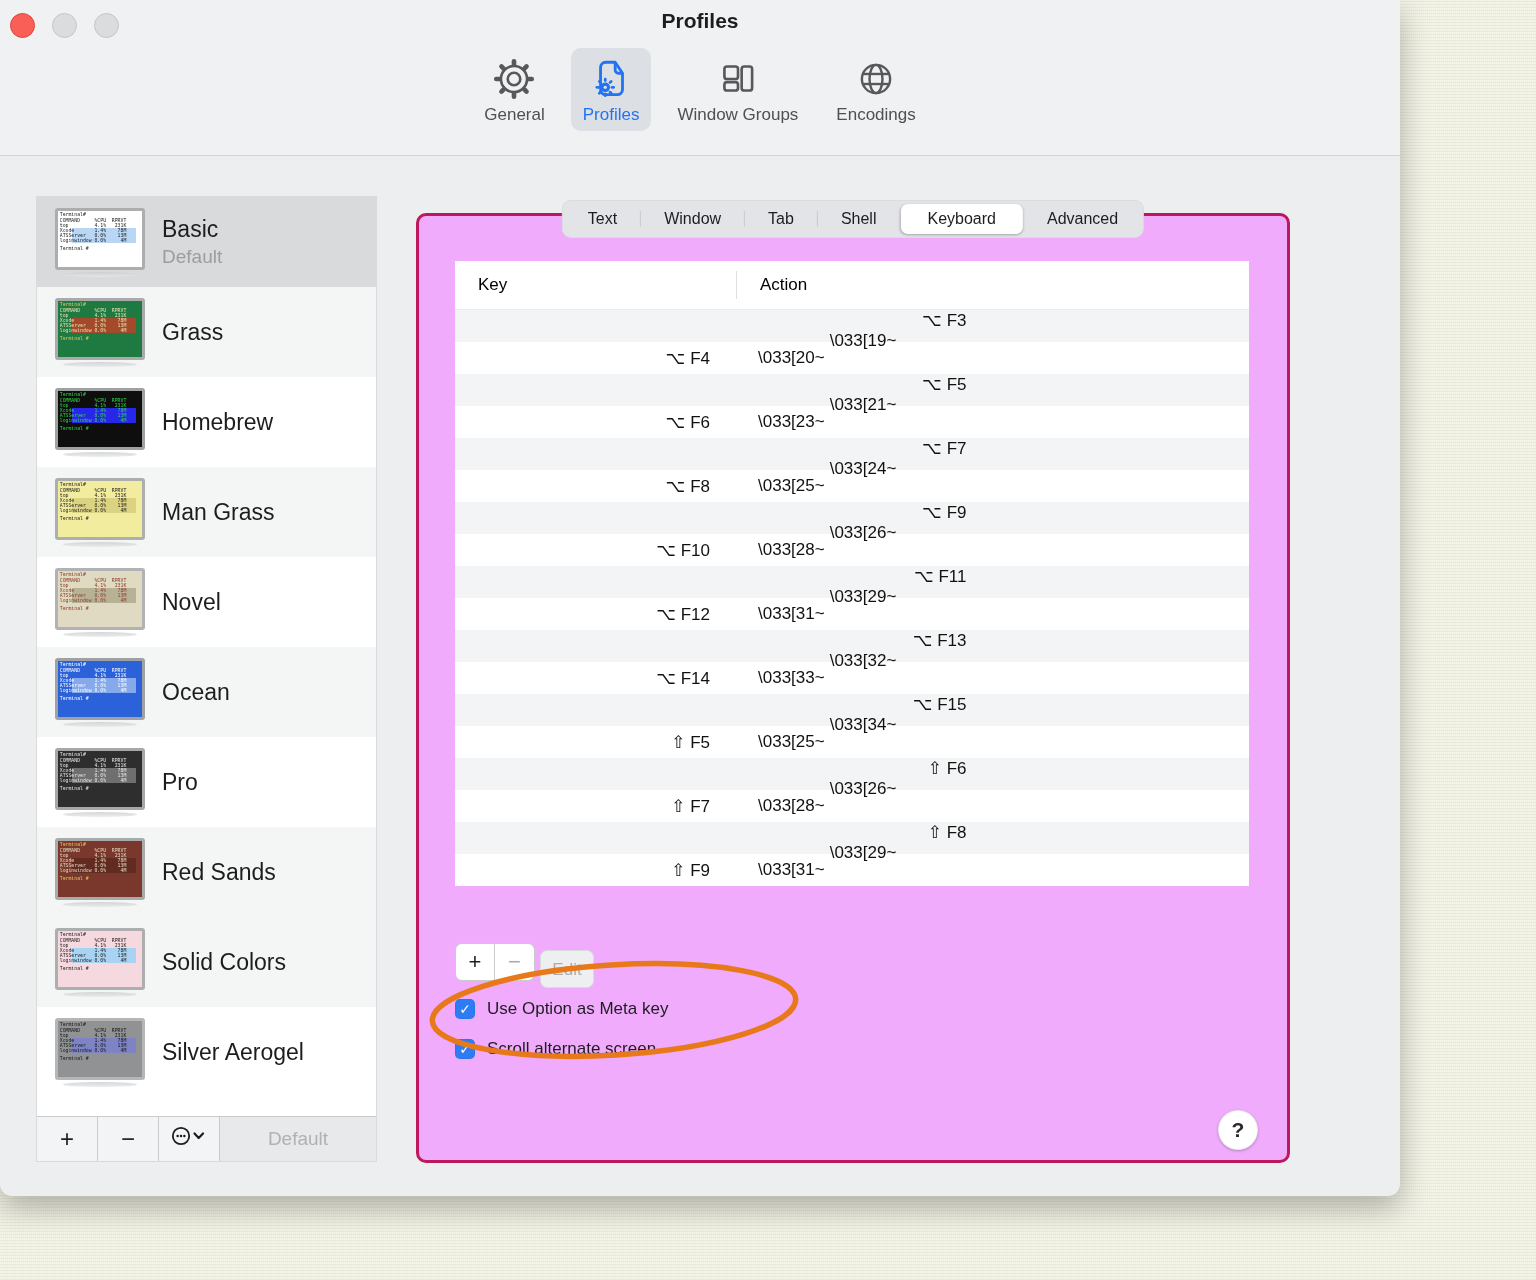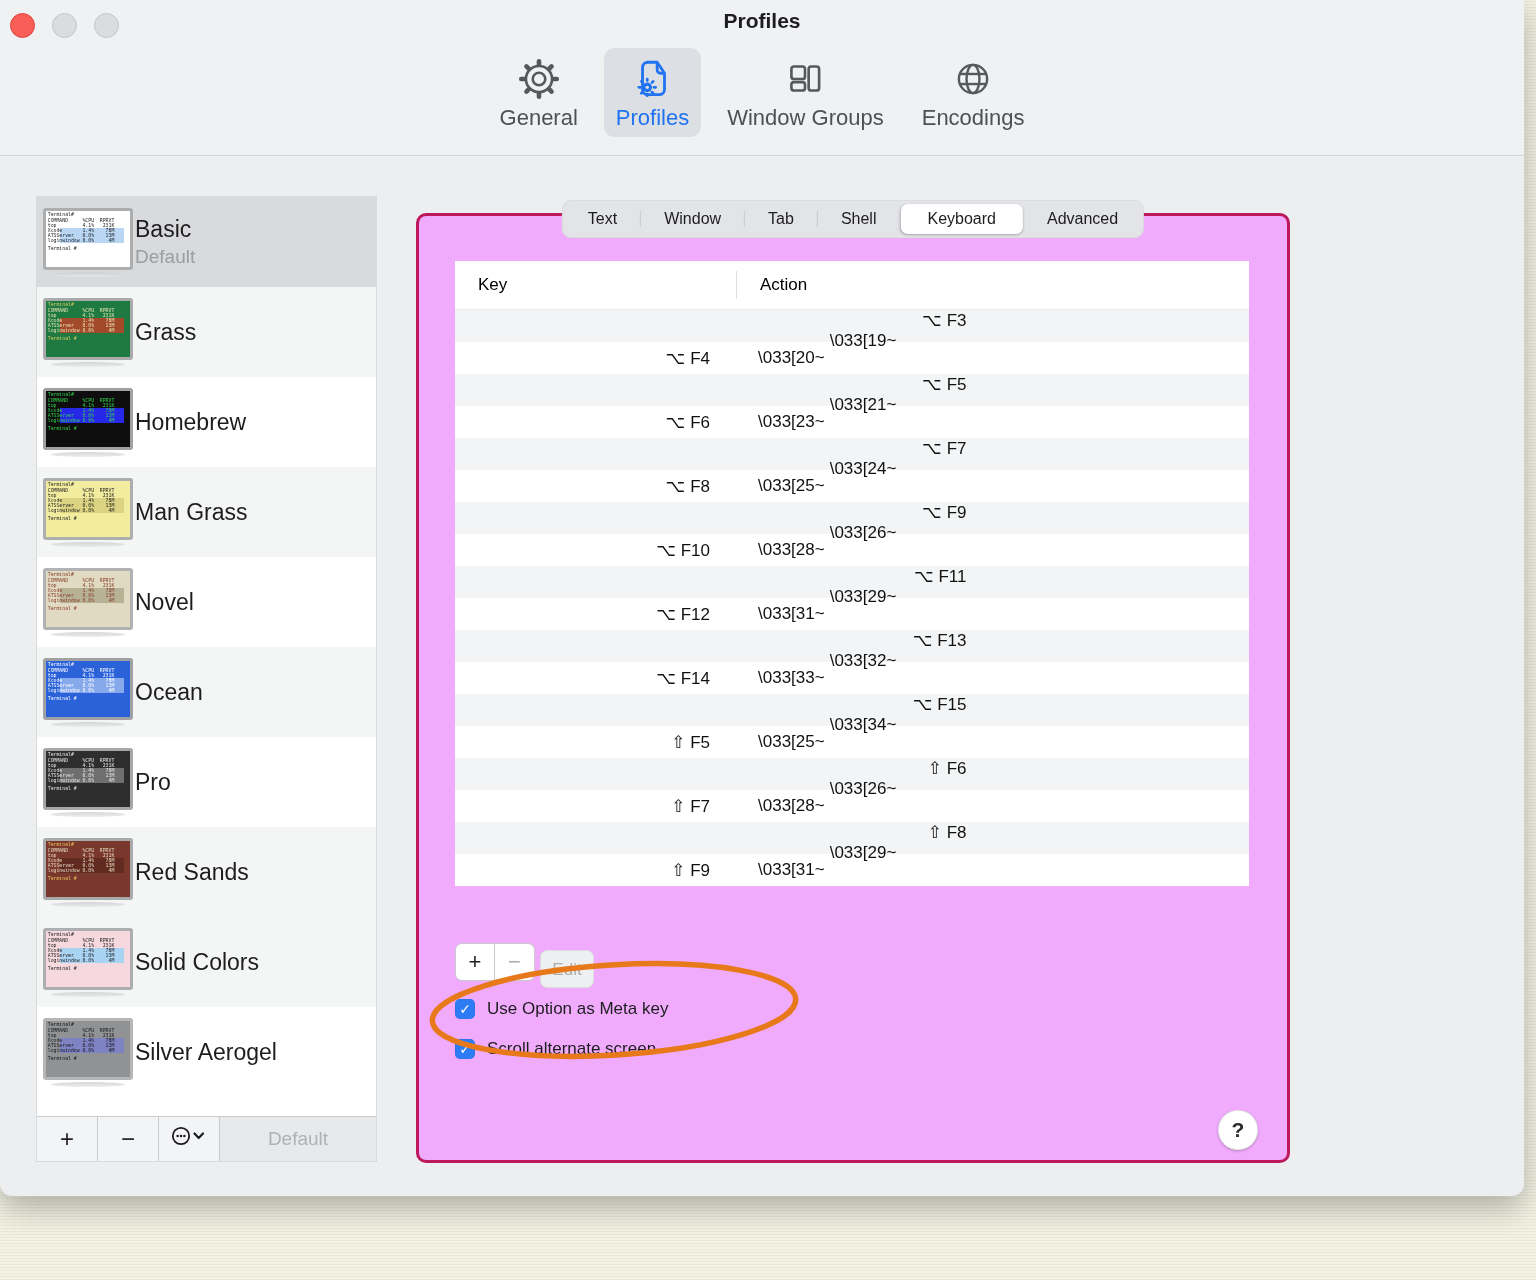--- a/index.html
+++ b/index.html
@@ -2,38 +2,38 @@
 <html><head>
 <meta charset="utf-8">
 <style>
   html,body{margin:0;padding:0;}
   body{width:1536px;height:1280px;overflow:hidden;font-family:"Liberation Sans","DejaVu Sans",sans-serif;-webkit-font-smoothing:antialiased;}
   .desktop{position:relative;width:1536px;height:1280px;
     background-color:#f1f1e1;
     background-image:
       repeating-linear-gradient(0deg, rgba(190,190,160,.18) 0 1px, transparent 1px 3px),
       repeating-linear-gradient(90deg, rgba(255,255,255,.25) 0 1px, transparent 1px 2px);}
-  .window{position:absolute;left:0;top:0;width:1524px;height:1196px;background:#ECEEF0;
+  .window{position:absolute;left:0;top:0;width:1400px;height:1196px;background:#ECEEF0;
     border-radius:0 0 12px 12px;box-shadow:0 12px 30px rgba(0,0,0,.28);overflow:hidden;}
   
   .titlebar{position:absolute;left:0;top:0;right:0;height:155px;background:#EFF1F3;border-bottom:1px solid #D3D5D7;}
   .traffic{position:absolute;left:10px;top:13px;display:flex;gap:17px;}
   .tl{width:23px;height:23px;border-radius:50%;display:inline-block;}
   .tl.red{background:#F95F57;border:1px solid #E0443C;}
   .tl.gray{background:#DADCDE;border:1px solid #C4C6C8;}
   .window-title{position:absolute;left:0;right:0;top:9px;text-align:center;font-size:21px;font-weight:bold;color:#1d1d1f;}
   .toolbar{position:absolute;left:0;right:0;top:48px;display:flex;justify-content:center;align-items:flex-start;gap:14px;}
   .tb-item{display:flex;flex-direction:column;align-items:center;gap:2px;padding:7px 12px 6px;border-radius:10px;cursor:default;}
   .tb-item.selected{background:#DCDFE3;}
   .tb-icon{height:48px;display:flex;align-items:center;justify-content:center;}
-  .tb-label{font-size:22px;color:#4E5052;}
+  .tb-label{font-size:17px;color:#4E5052;}
   .tb-item.selected .tb-label{color:#2173F2;}
   
   .sidebar{position:absolute;left:36px;top:196px;width:341px;height:966px;background:#FFFFFF;border:1px solid #D8DADC;box-sizing:border-box;}
-  .profile-row{height:90px;display:flex;align-items:center;padding-left:6px;box-sizing:border-box;background:#FFFFFF;}
+  .profile-row{height:90px;display:flex;align-items:center;gap:15px;padding-left:18px;box-sizing:border-box;background:#FFFFFF;}
   .profile-row.alt{background:#F4F5F5;}
   .profile-row.selected{background:#D9DADB;}
   .thumb-wrap{width:92px;flex:0 0 92px;}
   .thumb-screen{position:relative;width:84px;height:56px;border:3px solid #ABADAF;border-radius:3px;overflow:hidden;}
   .thumb-hl{position:absolute;left:14px;top:17px;width:64px;height:15px;}
   .thumb-text{position:relative;margin:0;padding:3px 0 0 3px;font-family:"DejaVu Sans Mono",monospace;font-size:8px;line-height:1.08;white-space:pre;transform:scale(.6);transform-origin:0 0;width:166%;}
   .thumb-text .t-prompt{margin-top:4px;}
   .thumb-shadow{height:5px;margin:2px 10px 0 8px;border-radius:50%;background:linear-gradient(#C9CBCD,#E8EAEA);opacity:.8;}
   .profile-name{font-size:23px;color:#1d1d1f;}
   .profile-sub{font-size:19px;color:#9B9DA0;margin-top:3px;}

